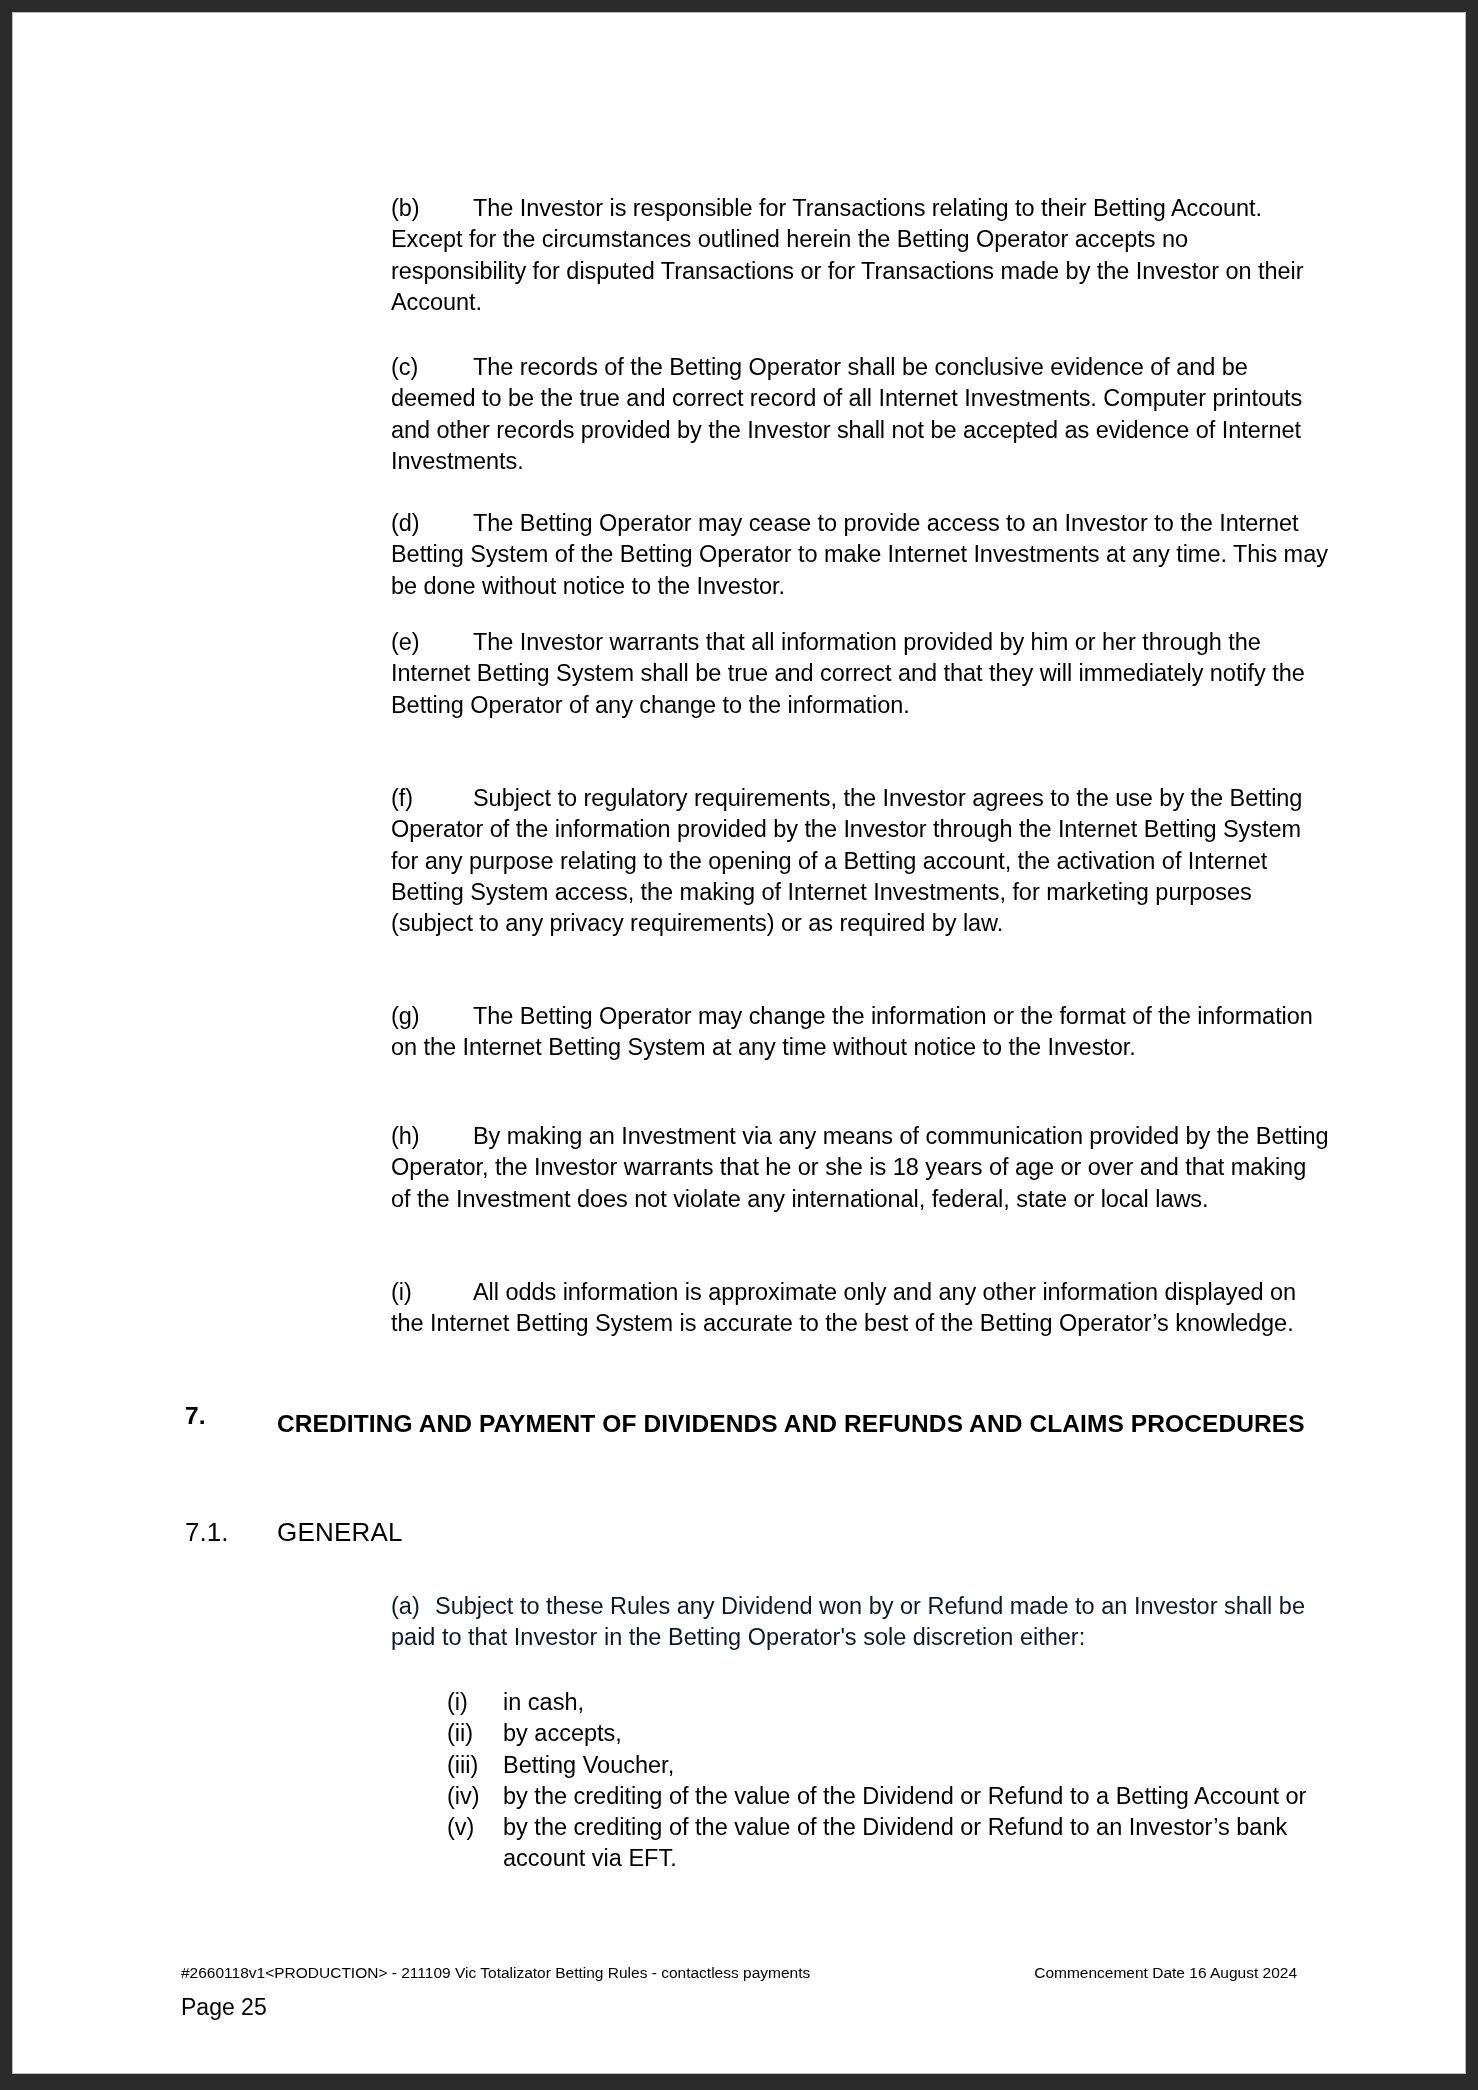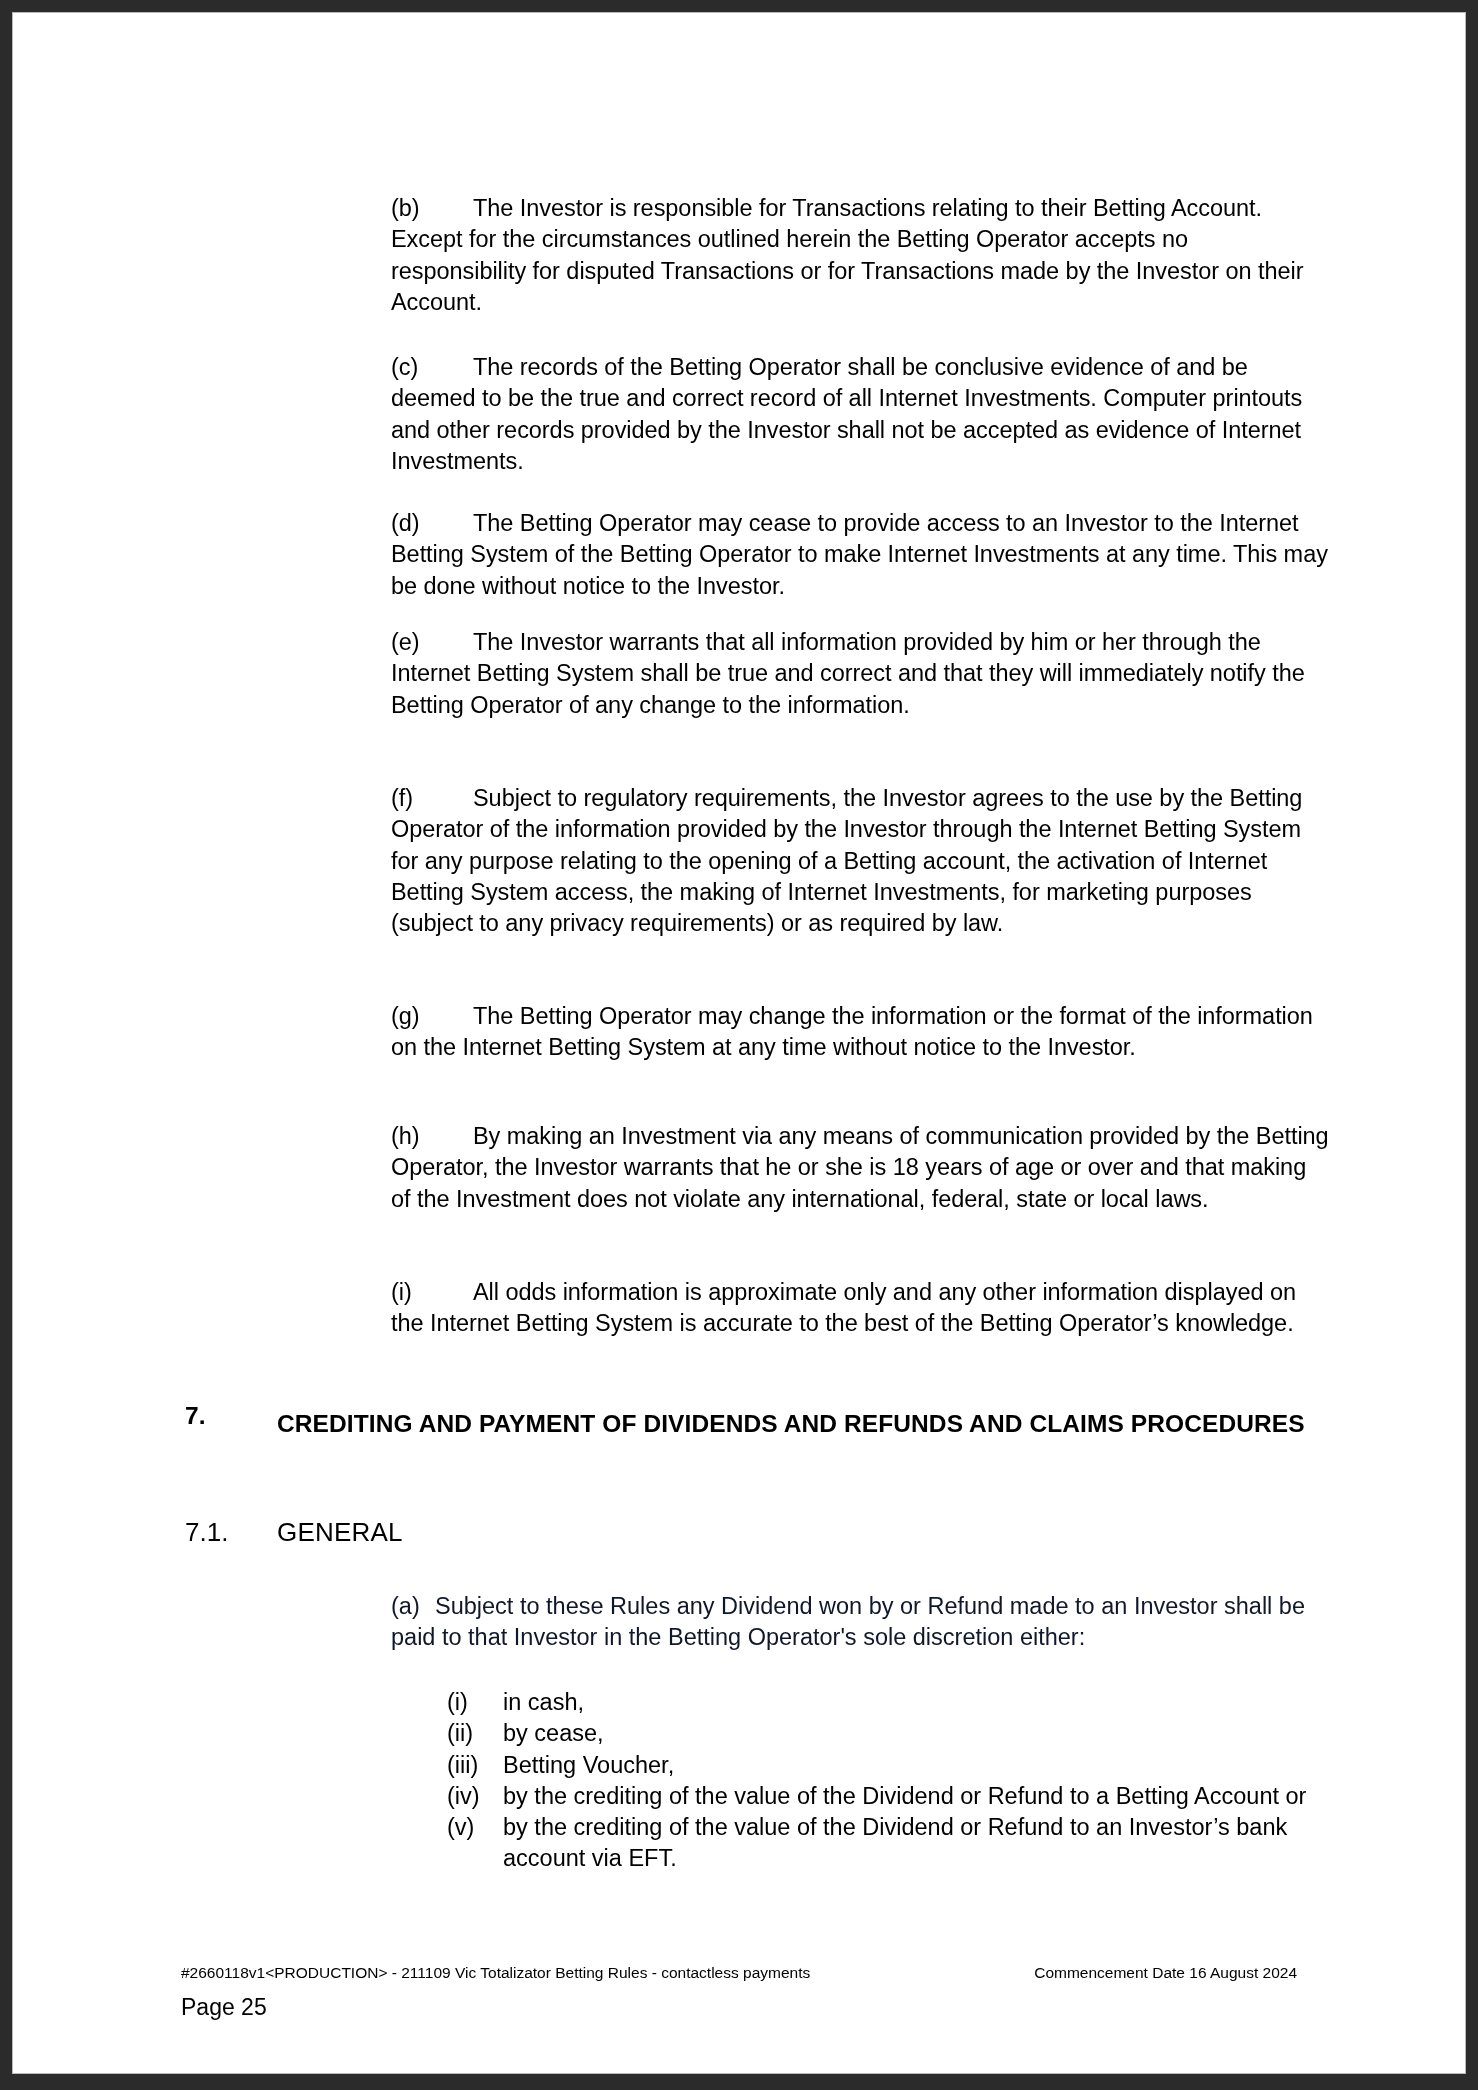--- a/index.html
+++ b/index.html
@@ -220,21 +220,21 @@
         <span class="lbl">(a)</span><span>Subject to these Rules any Dividend won by or Refund made to an Investor shall be paid to that Investor in the Betting Operator's sole discretion either:</span>
       </div>
 
       <div class="roman-list" style="top:1674px;">
         <div class="roman-item">
           <span class="rn">(i)</span>
           <span class="rt">in cash,</span>
         </div>
         <div class="roman-item">
           <span class="rn">(ii)</span>
-          <span class="rt">by cease,</span>
+          <span class="rt">by accepts,</span>
         </div>
         <div class="roman-item">
           <span class="rn">(iii)</span>
           <span class="rt">Betting Voucher,</span>
         </div>
         <div class="roman-item">
           <span class="rn">(iv)</span>
           <span class="rt">by the crediting of the value of the Dividend or Refund to a Betting Account or</span>
         </div>
         <div class="roman-item">

